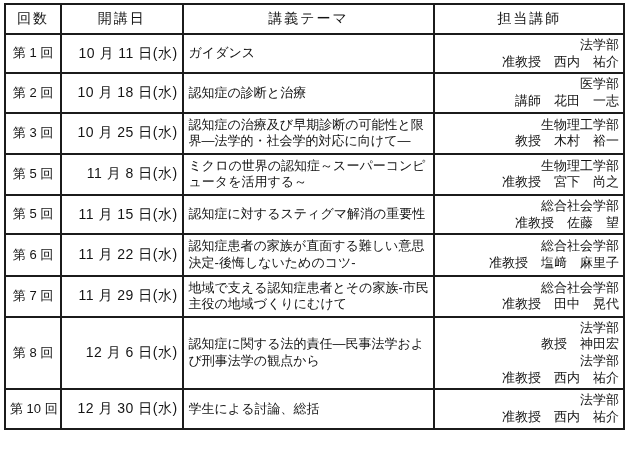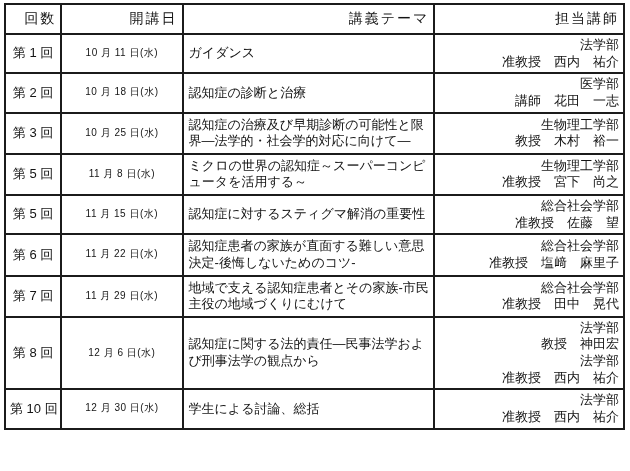--- a/index.html
+++ b/index.html
@@ -35,33 +35,33 @@
     background: #ffffff;
   }
   col.c-no    { width: 56px; }
   col.c-date  { width: 121px; }
   col.c-theme { width: 251px; }
   col.c-lect  { width: 189px; }
   thead th {
     height: 24px;
     font-weight: normal;
     font-size: 14px;
-    text-align: right;
+    text-align: center;
     letter-spacing: 2px;
   }
   td.cell-no {
     text-align: center;
     white-space: nowrap;
     font-size: 13px;
     margin-top: 36px;
   }
   td.cell-date {
-    text-align: center;
+    text-align: right;
     white-space: nowrap;
-    font-size: 10px;
+    font-size: 14px;
     letter-spacing: 0.5px;
   }
   td.cell-theme {
     text-align: left;
     padding: 3px 4px 3px 5px;
   }
   td.cell-lect {
     text-align: right;
     white-space: pre-line;
     padding: 2px 4px 2px 6px;

